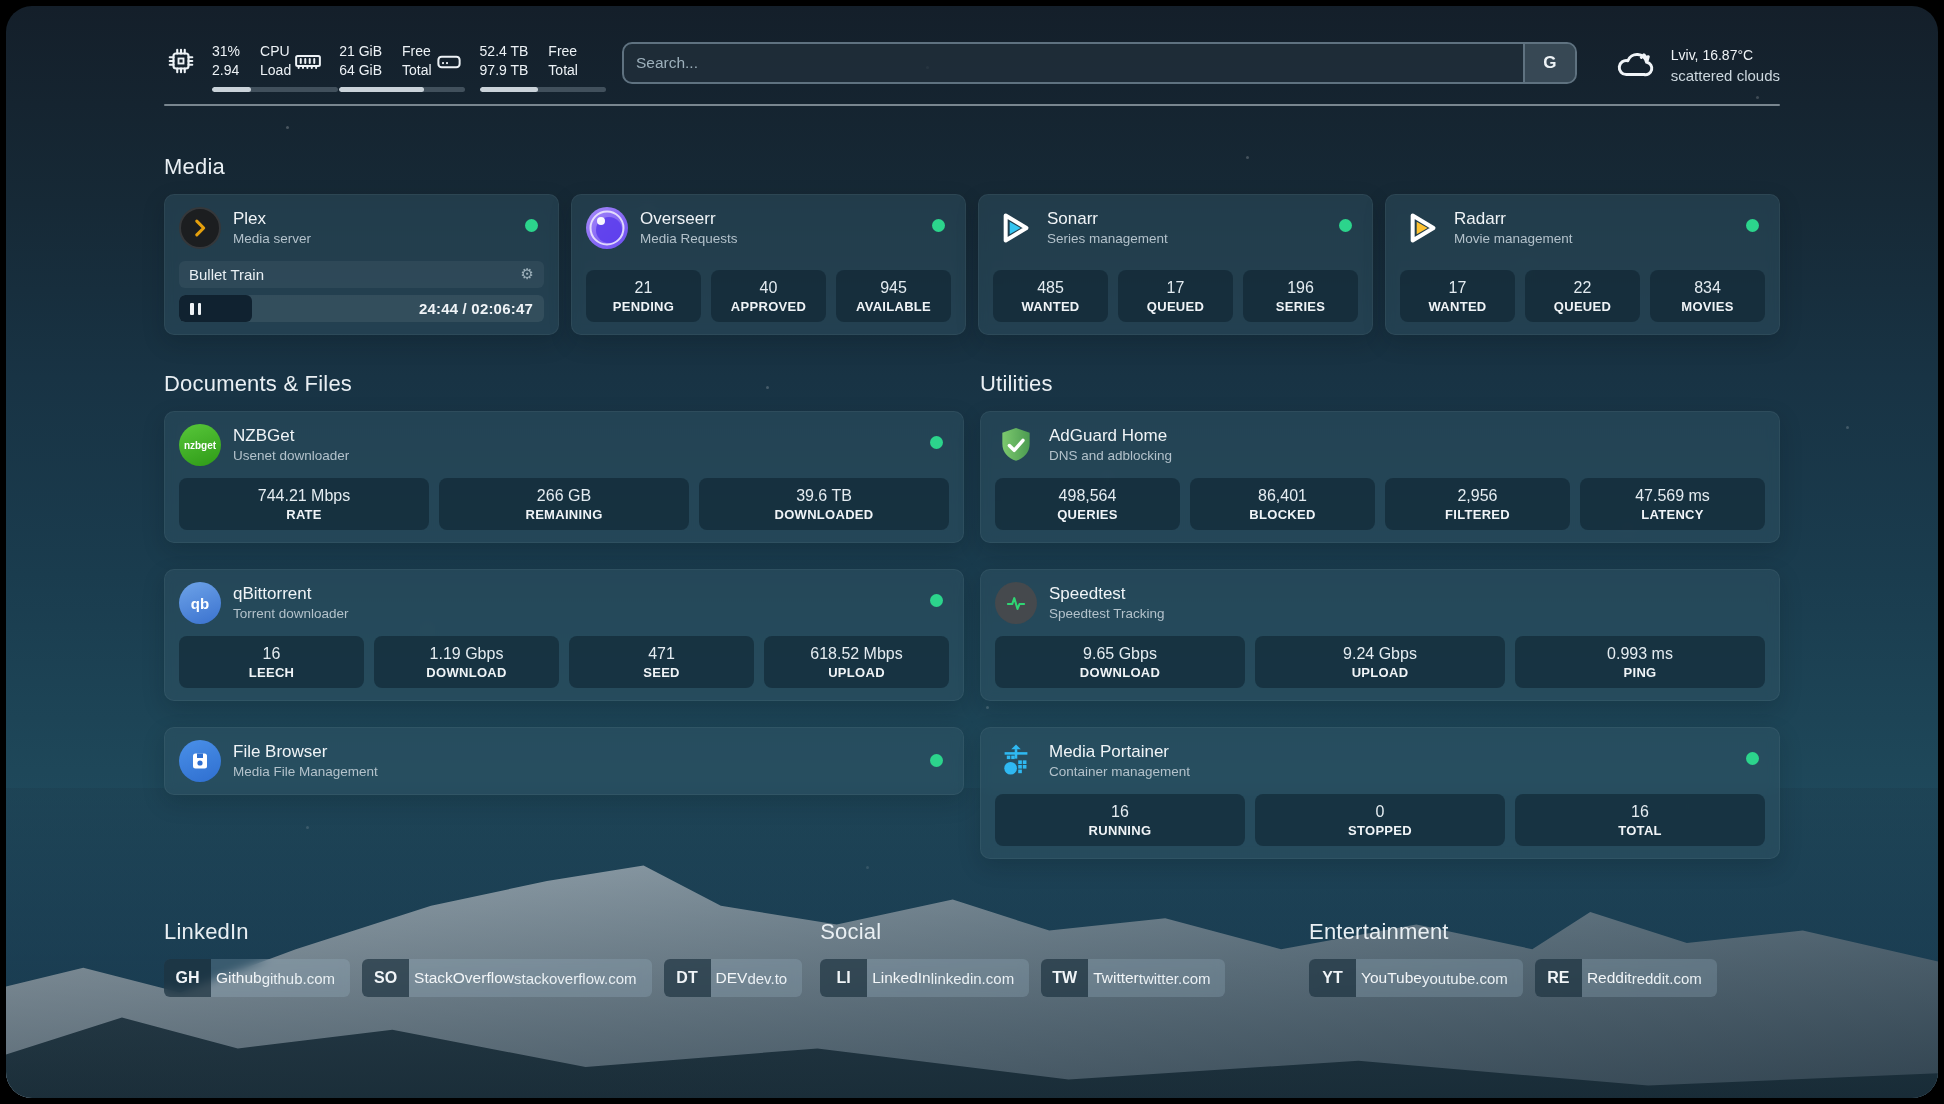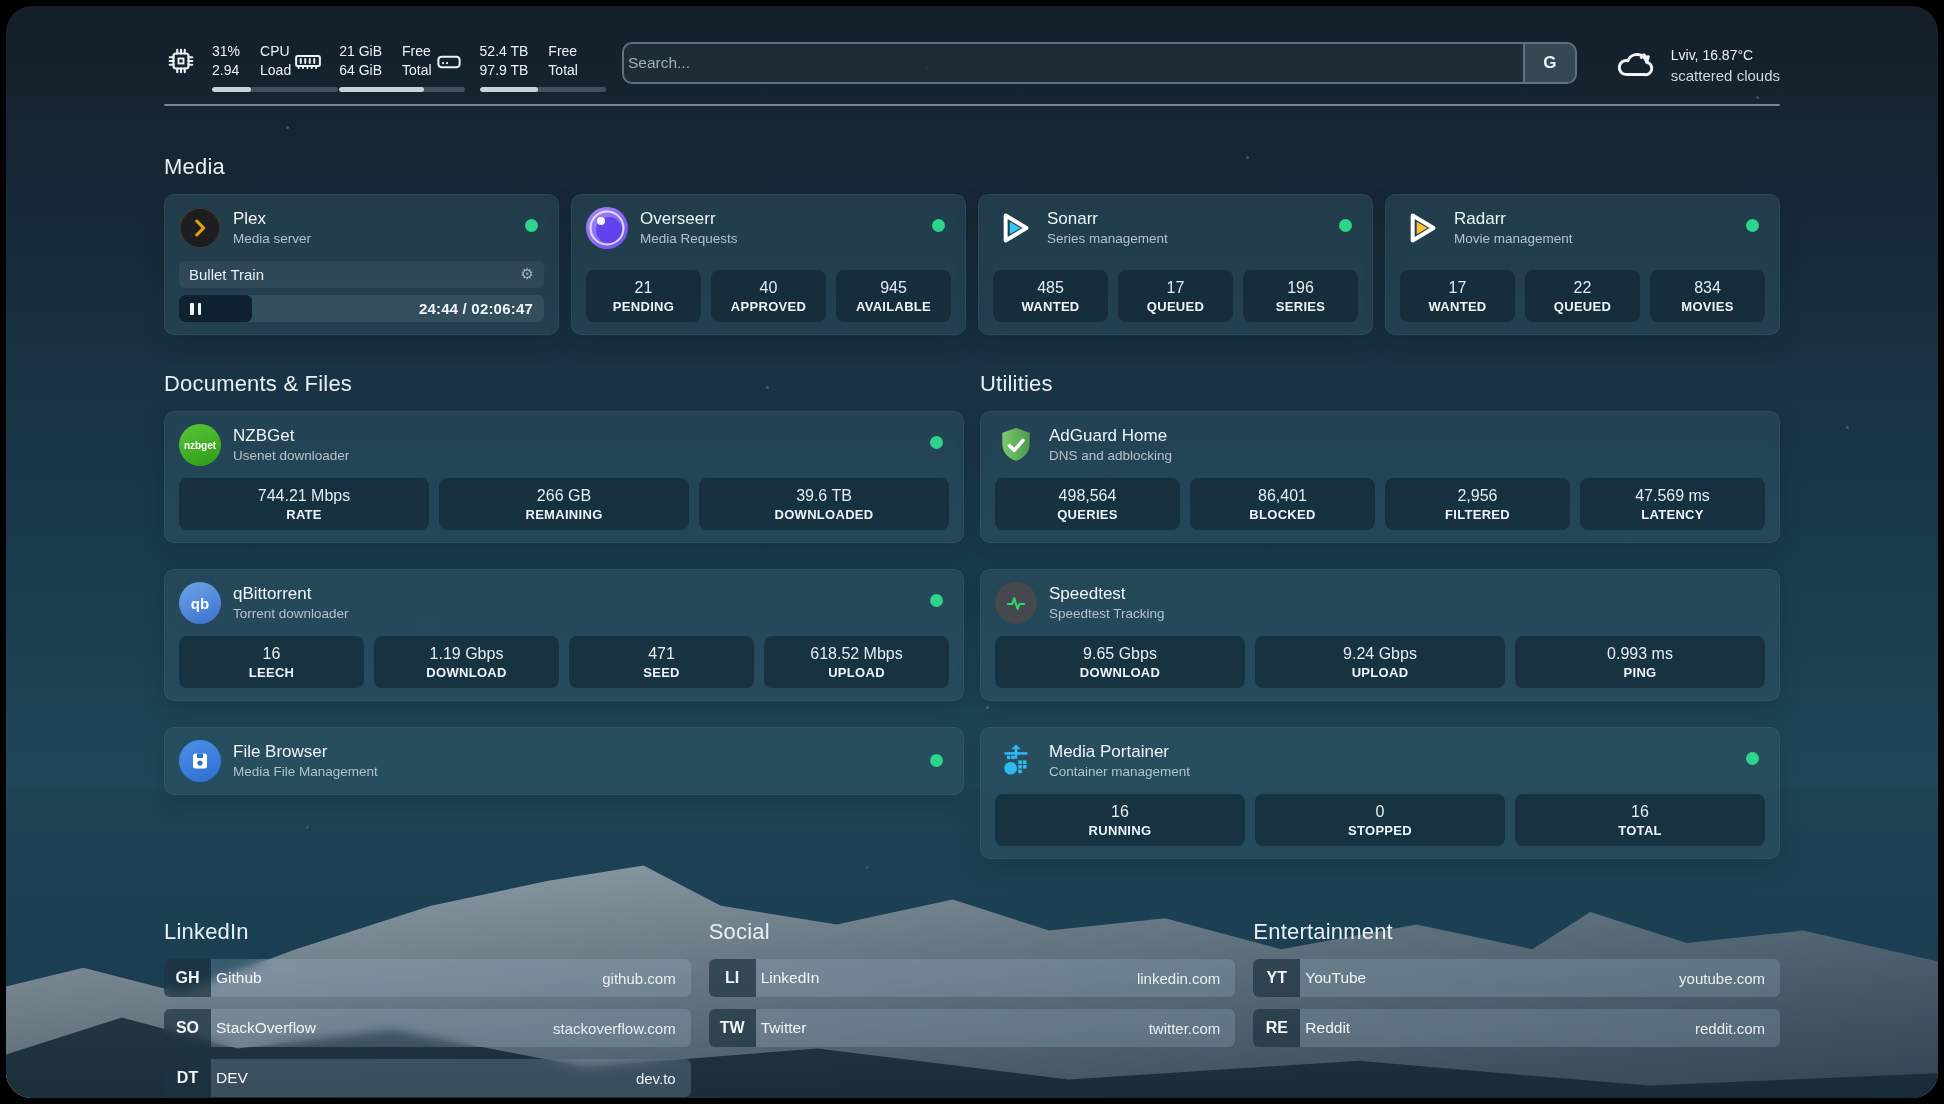--- a/index.html
+++ b/index.html
@@ -45,21 +45,21 @@
   .topbar{display:flex;align-items:center;margin-top:30px;height:62px;}
   .divider{height:2px;background:rgba(222,232,238,.5);border-radius:2px;margin-top:6px;}
   .metrics{display:flex;}
   .metric{position:relative;display:flex;align-items:center;gap:14px;padding-bottom:12px;}
   .metric svg{display:block;}
   .metric-cols{display:flex;gap:20px;}
   .mcol{display:flex;flex-direction:column;font-size:14px;line-height:19px;color:#edf2f6;white-space:nowrap;}
   .metric-track{position:absolute;left:48px;bottom:0;width:126px;height:5px;border-radius:3px;background:#41505c;overflow:hidden;}
   .metric-fill{height:100%;border-radius:3px;background:var(--progress-fill);}
   .searchbar{flex:1;display:flex;height:42px;margin:0 36px 8px 44px;border:2px solid #5f7280;border-radius:10px;background:rgba(32,46,57,.85);overflow:hidden;}
-  .searchbar input{flex:1;background:transparent;border:0;outline:none;padding:0 4px;font-size:15.5px;color:#e6edf2;font-family:"Liberation Sans",sans-serif;}
+  .searchbar input{flex:1;background:transparent;border:0;outline:none;padding:0 12px;font-size:15.5px;color:#e6edf2;font-family:"Liberation Sans",sans-serif;}
   .searchbar input::placeholder{color:#9db0bb;}
   .g-btn{width:52px;border:0;border-left:2px solid #5f7280;background:rgba(77,96,110,.55);color:#eef3f6;font-size:17px;font-weight:700;cursor:pointer;font-family:"Liberation Sans",sans-serif;}
   .weather{display:flex;align-items:center;gap:14px;margin-bottom:6px;}
   .weather-main{font-size:14px;color:#f0f4f7;line-height:23px;}
   .weather-sub{font-size:15px;color:#ccd7de;}
   
   .section-title{font-size:22px;font-weight:500;color:#e9eff3;letter-spacing:.2px;}
   .media-title{margin-top:48px;}
   .media-grid{display:grid;grid-template-columns:repeat(4,1fr);gap:12px;margin-top:14px;}
   .two-col{display:grid;grid-template-columns:1fr 1fr;gap:16px;margin-top:36px;}
@@ -82,21 +82,21 @@
   .np-row{margin-top:12px;height:27px;border-radius:6px;background:rgba(255,255,255,.055);display:flex;align-items:center;justify-content:space-between;padding:0 10px;}
   .np-title{font-size:15px;color:#e9eff3;}
   .gear{font-family:"DejaVu Sans",sans-serif;font-size:15px;color:#9db0ba;line-height:1;}
   .progress-row{position:relative;margin-top:7px;height:27px;border-radius:6px;background:rgba(255,255,255,.075);display:flex;align-items:center;overflow:hidden;}
   .progress-played{position:absolute;left:0;top:0;bottom:0;background:rgba(9,24,37,.8);border-radius:6px;}
   .pause{position:relative;z-index:1;display:flex;gap:4px;margin-left:11px;cursor:pointer;}
   .pause i{display:block;width:3.5px;height:12px;border-radius:1px;background:#eef3f6;}
   .np-time{position:relative;z-index:1;margin-left:auto;padding-right:11px;font-size:15px;font-weight:700;color:#f0f4f7;letter-spacing:.2px;}
   
   .bookmarks{display:grid;grid-template-columns:1fr 1fr 1fr;gap:18px;margin-top:60px;}
-  .bm-rows{display:flex;flex-direction:column;gap:12px;margin-top:14px;}
+  .bm-rows{display:flex;flex-direction:row;gap:12px;margin-top:14px;}
   .bm-row{display:flex;align-items:stretch;height:38px;border-radius:6px;overflow:hidden;background:rgba(170,198,212,.22);backdrop-filter:blur(5px);cursor:pointer;}
   .bm-abbr{width:47px;flex:none;display:flex;align-items:center;justify-content:center;background:rgba(10,30,44,.6);color:#f0f4f7;font-size:16px;font-weight:600;}
   .bm-name{align-self:center;padding-left:5px;font-size:15.5px;color:#f3f6f8;}
   .bm-url{align-self:center;margin-left:auto;padding-right:15px;font-size:15px;color:#eaf0f4;}
   
   .circ{border-radius:50%;display:flex;align-items:center;justify-content:center;}
   .icon-text{color:#fff;font-weight:700;}
 </style>
 </head>
 <body>

